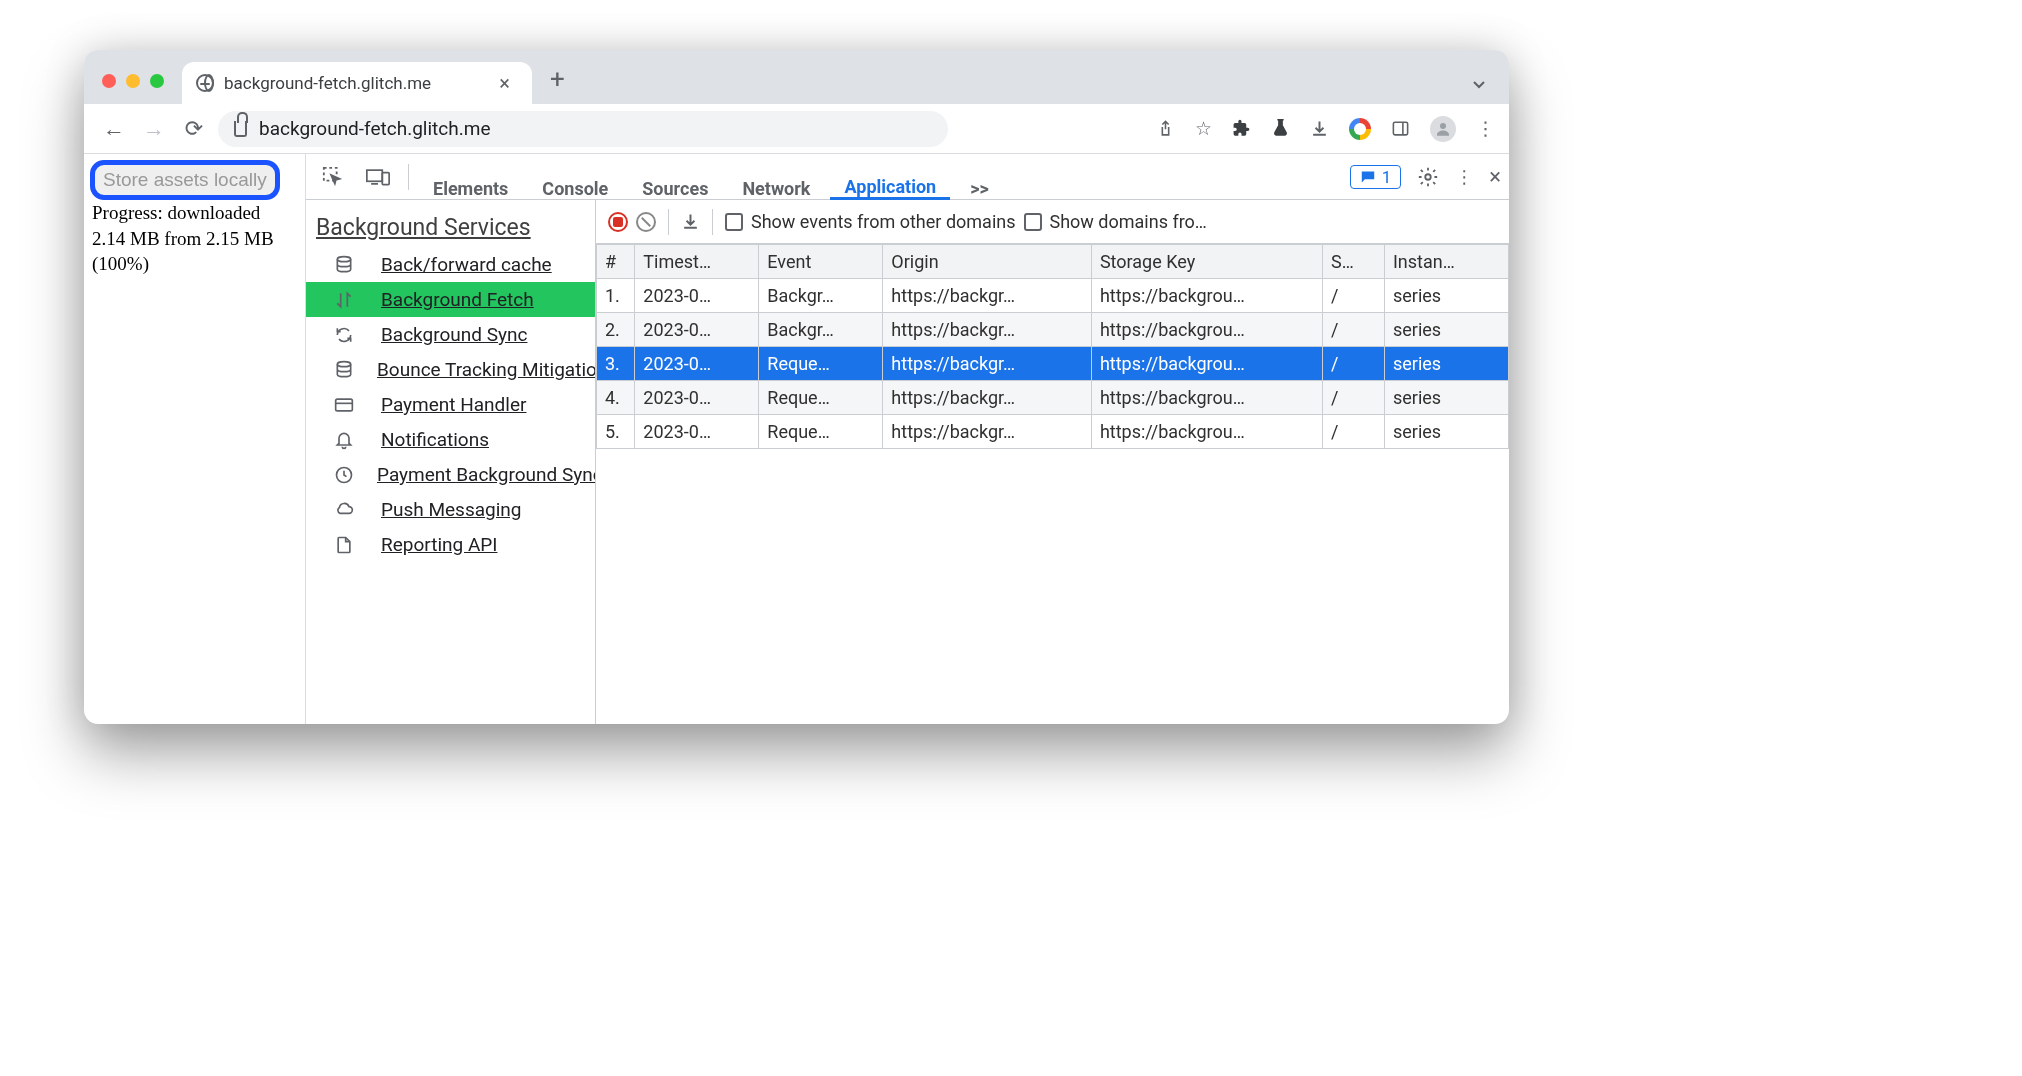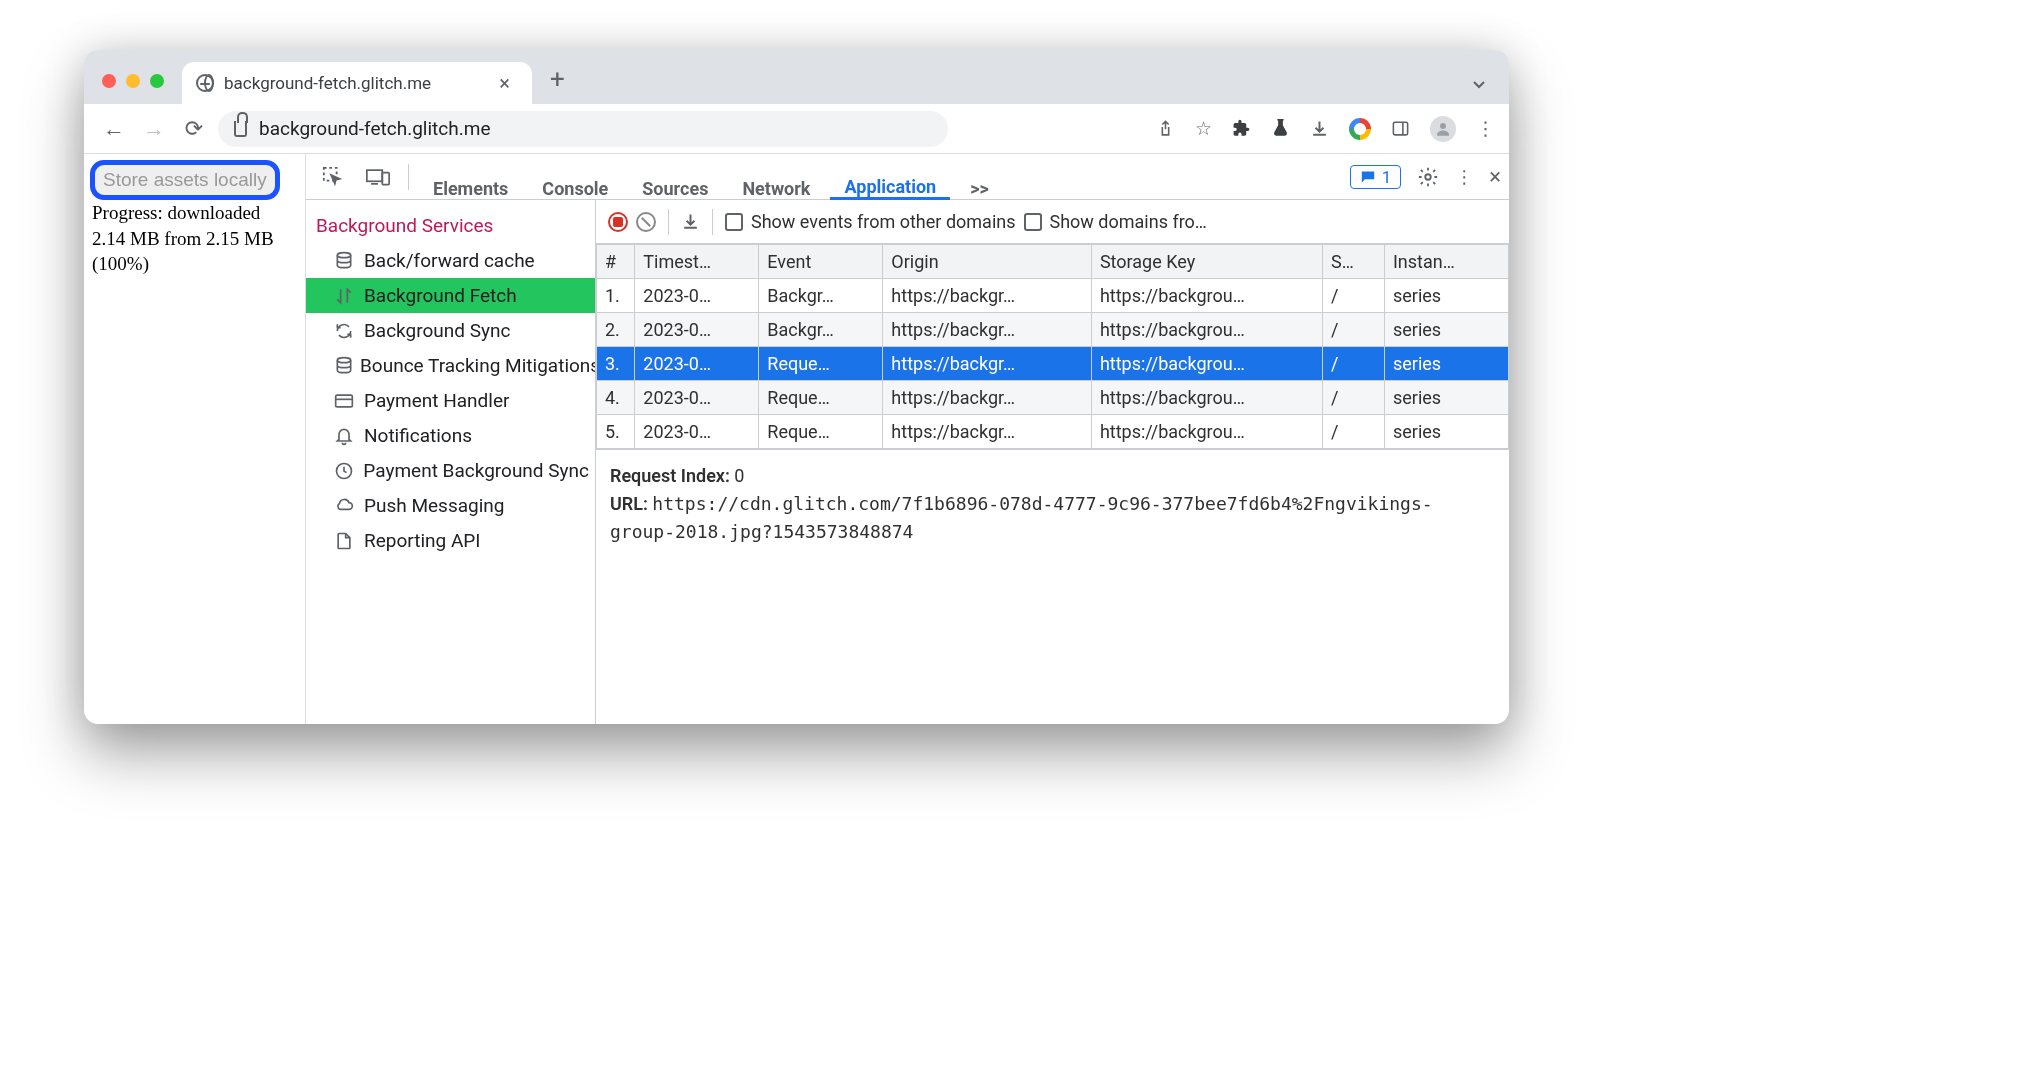--- a/index.html
+++ b/index.html
@@ -33,22 +33,22 @@
 .devtools{flex:1;display:flex;flex-direction:column;}
 .dt-tabs{height:46px;border-bottom:1px solid #cacdd1;display:flex;align-items:center;padding:0 8px;gap:6px;font-size:18px;color:#5f6368;}
 .dt-ico{padding:0 8px;}
 .dt-sep{width:1px;height:26px;background:#cacdd1;margin:0 4px;}
 .dt-tab{padding:0 14px;height:100%;display:flex;align-items:flex-end;cursor:pointer;font-weight:bold;}
 .dt-tab.active{color:#1a73e8;border-bottom:3px solid #1a73e8;margin-bottom:-1px;}
 .dt-right{margin-left:auto;display:flex;align-items:center;gap:16px;}
 .badge-btn{border:1px solid #1a73e8;border-radius:4px;padding:1px 9px;color:#1a73e8;display:flex;align-items:center;gap:6px;font-size:17px;}
 .dt-body{flex:1;display:flex;overflow:hidden;}
 .app-sidebar{width:290px;border-right:1px solid #cacdd1;overflow:hidden;}
-.app-section{padding:14px 10px 6px 10px;font-size:19px;color:#be185d;}
-.app-item{display:flex;align-items:center;gap:6px;padding:6px 6px 6px 28px;font-size:19px;color:#202124;white-space:nowrap;}
+.app-section{padding:14px 10px 6px 10px;font-size:23px;color:#404040;text-decoration:underline;}
+.app-item{display:flex;align-items:center;gap:23px;padding:6px 6px 6px 28px;font-size:19px;color:#202124;white-space:nowrap;text-decoration:underline;}
 .app-item.sel{background:#22c55e;}
 .app-item .ic{width:24px;text-align:center;color:#5f6368;font-size:19px;}
 .events-pane{flex:1;display:flex;flex-direction:column;overflow:hidden;}
 .ev-toolbar{height:44px;border-bottom:1px solid #cacdd1;display:flex;align-items:center;padding:0 12px;gap:8px;font-size:18px;color:#303030;}
 .rec{width:20px;height:20px;border:2px solid #d93025;border-radius:50%;display:flex;align-items:center;justify-content:center;}
 .rec::after{content:"";width:10px;height:10px;background:#d93025;border-radius:2px;}
 .noentry{width:20px;height:20px;border:2px solid #888;border-radius:50%;position:relative;}
 .noentry::after{content:"";position:absolute;left:2px;right:2px;top:7px;height:2px;background:#888;transform:rotate(45deg);}
 .dl{font-size:20px;color:#5f6368;}
 .cb{width:18px;height:18px;border:2px solid #5f6368;border-radius:3px;}
@@ -354,22 +354,18 @@
                   <td>2023-0…</td>
                   <td>Reque…</td>
                   <td>https://backgr…</td>
                   <td>https://backgrou…</td>
                   <td>/</td>
                   <td>series</td>
                 </tr>
               </tbody>
           </table>
 
-          <div class="detail">
-            <div><b>Request Index:</b> <span>0</span></div>
-            <div><b>URL:</b> <span class="mono">https://cdn.glitch.com/7f1b6896-078d-4777-9c96-377bee7fd6b4%2Fngvikings-group-2018.jpg?1543573848874</span></div>
-          </div>
         </div>
       </div>
 
     </div>
   </div>
 </div>
 
 </body></html>

